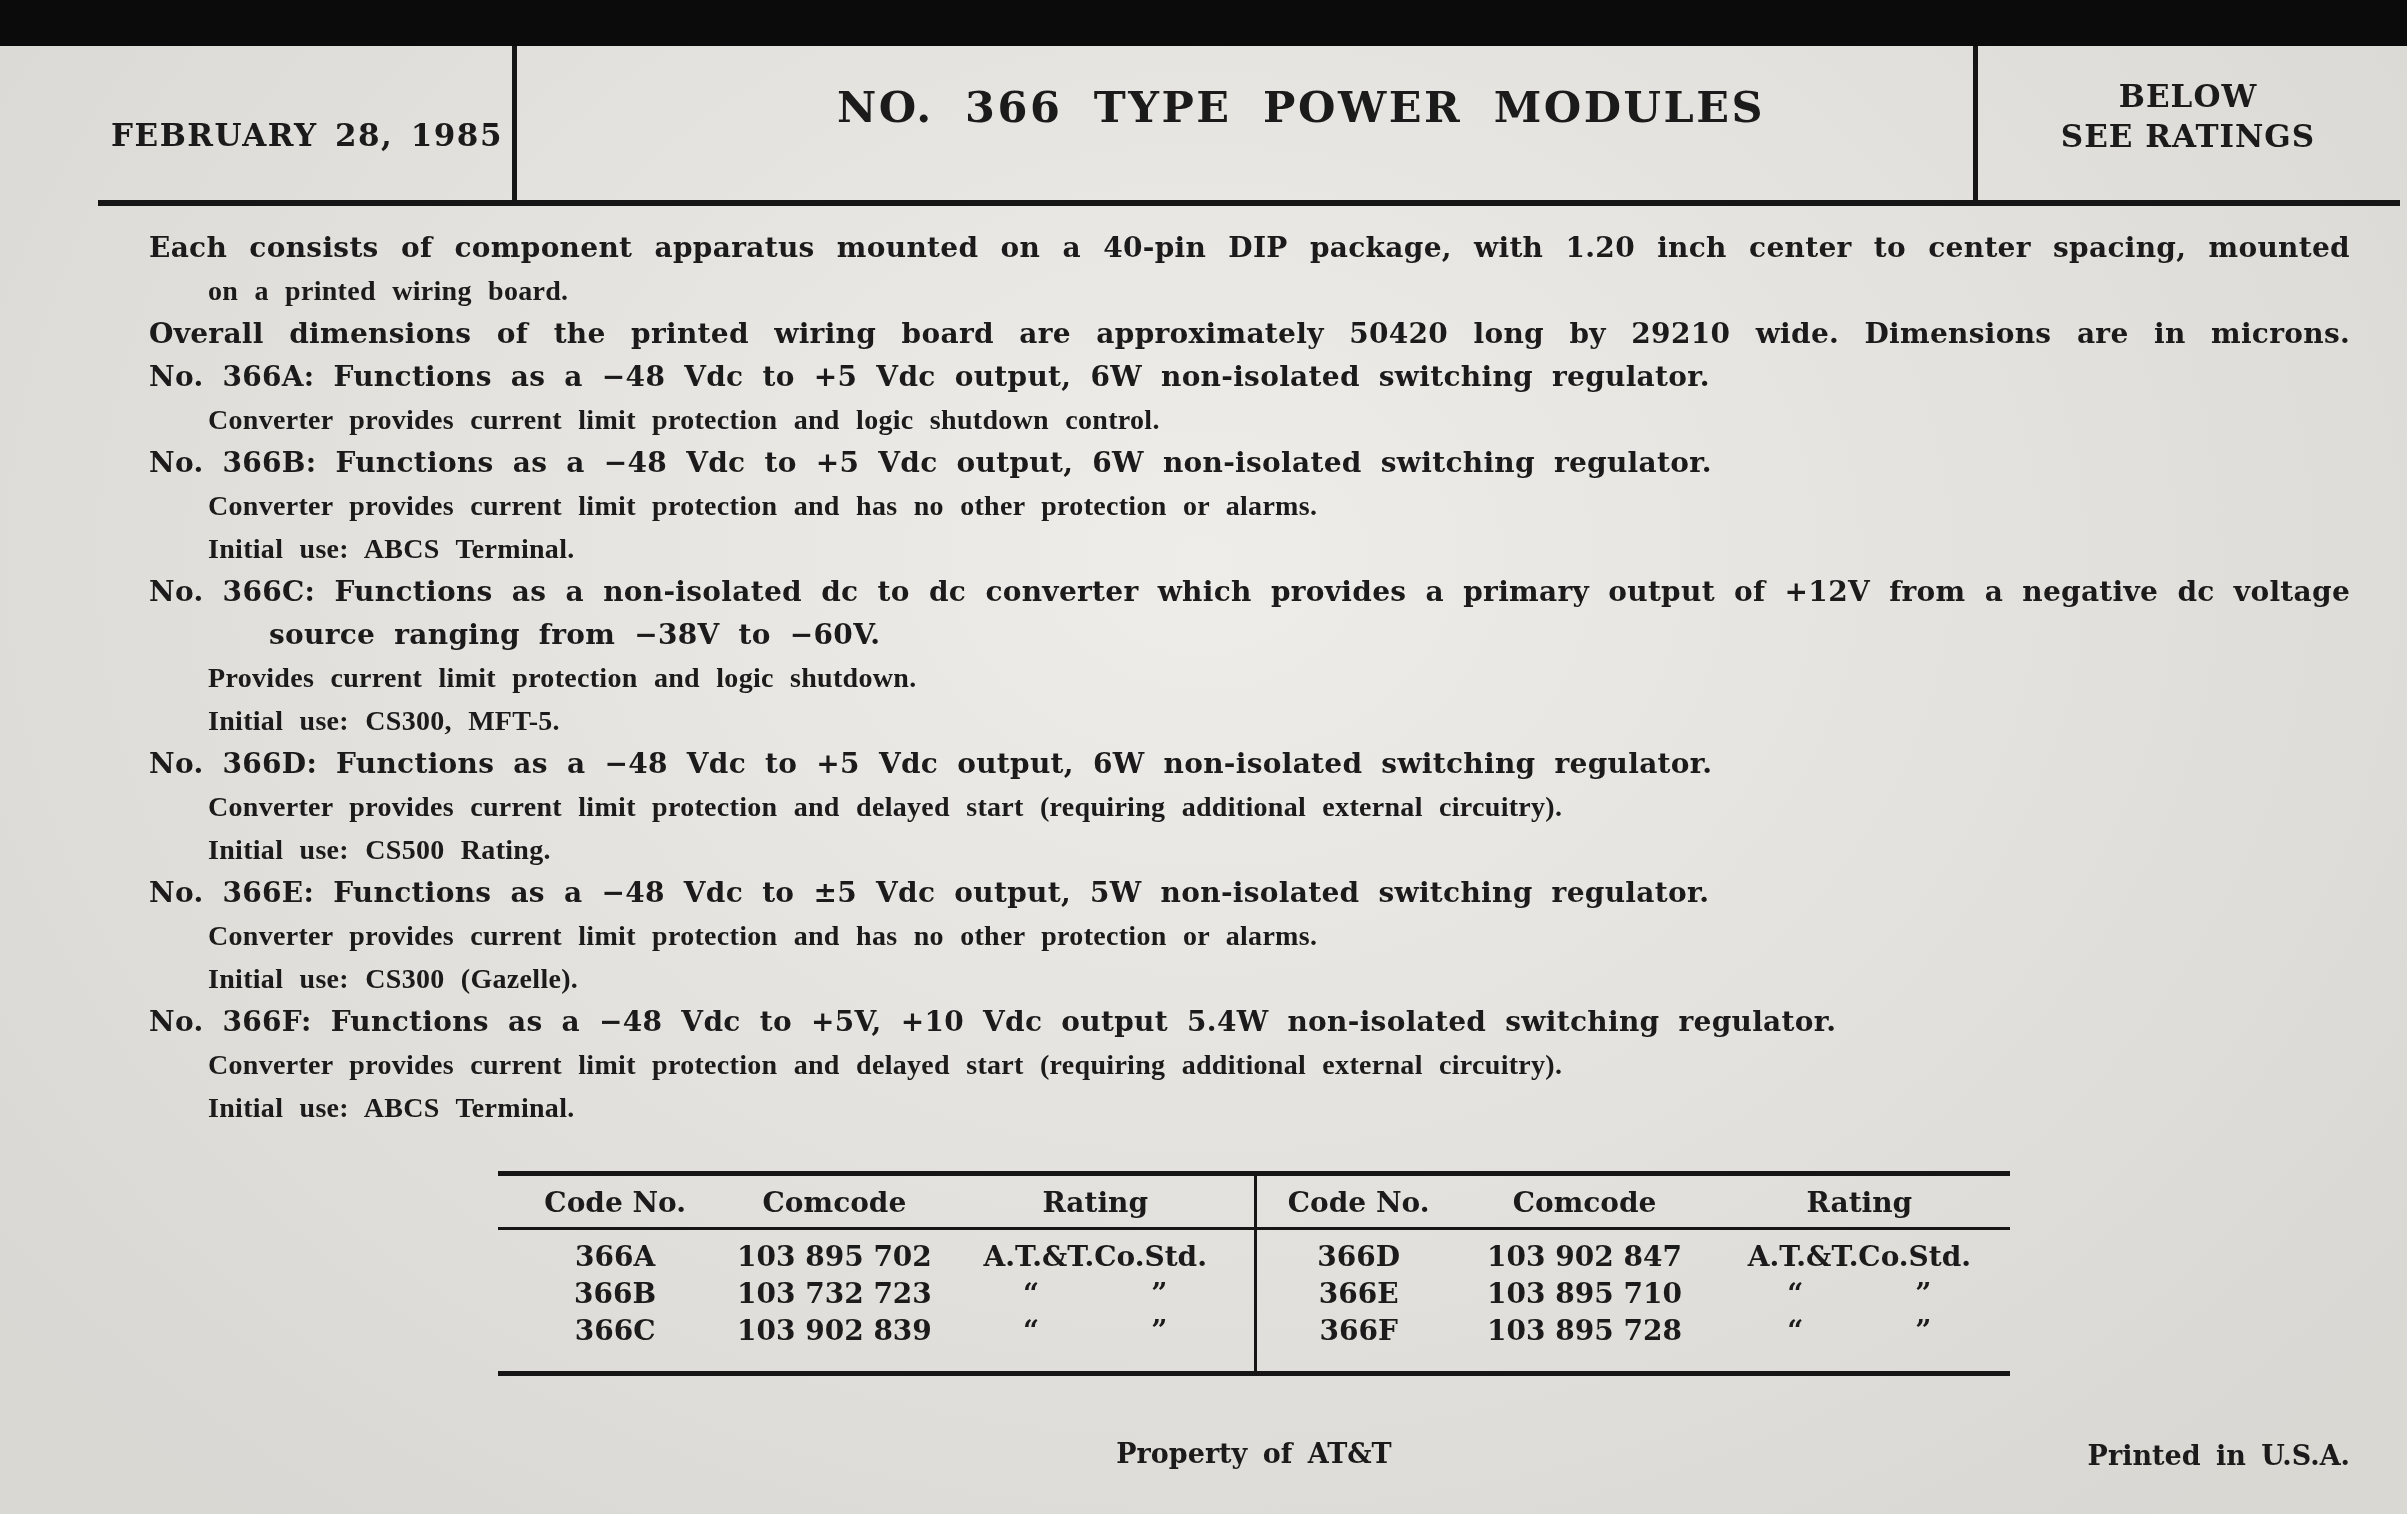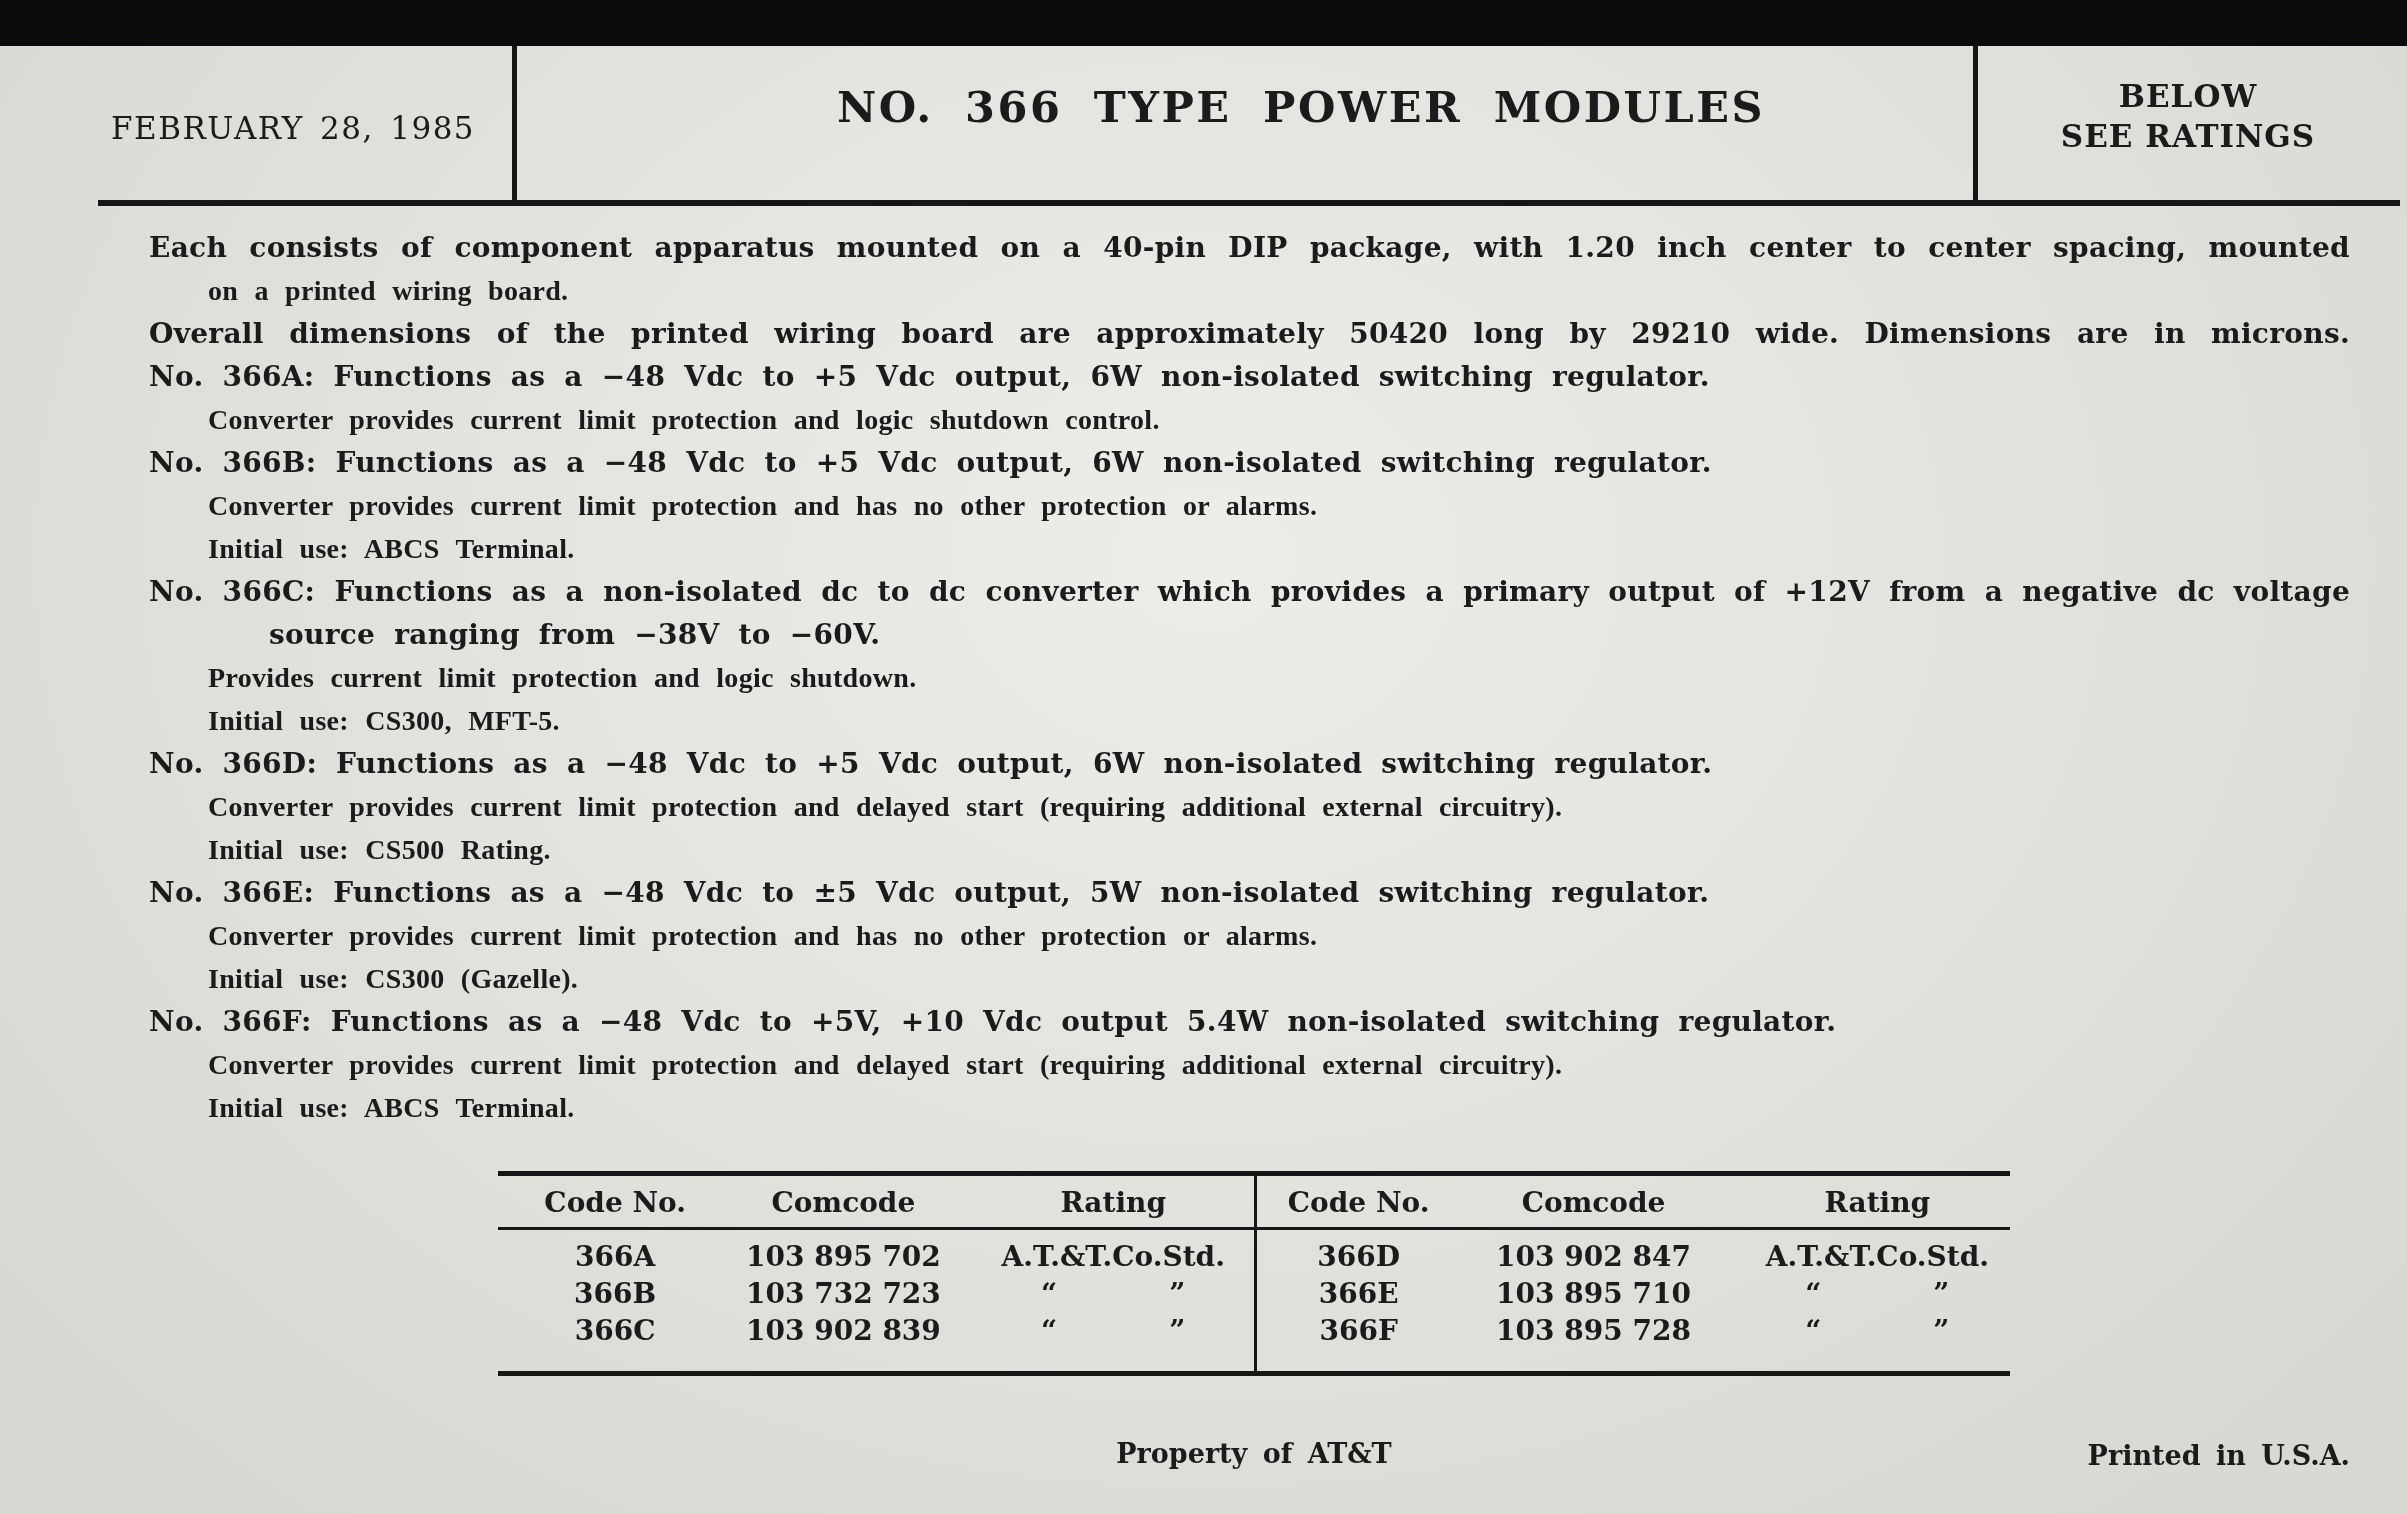--- a/index.html
+++ b/index.html
@@ -19,22 +19,22 @@
     position:absolute;top:46px;left:0;right:0;bottom:0;
     background:radial-gradient(ellipse at 50% 35%, rgba(255,255,255,0.30), rgba(0,0,0,0.06) 90%), #e7e5e0;
     color:#1b1b1b;
   }
   
   .vline{position:absolute;top:0;width:5px;height:158px;background:#161616;}
   .vline.v1{left:512px;}
   .vline.v2{left:1973px;}
   .hrule{position:absolute;top:154px;left:98px;right:8px;height:6px;background:#161616;}
   .date{
-    position:absolute;top:64px;left:111px;
-    font-size:31px;font-weight:normal;letter-spacing:1.5px;word-spacing:5px;
+    position:absolute;top:71px;left:111px;
+    font-size:31px;font-weight:bold;letter-spacing:1.5px;word-spacing:5px;
     white-space:nowrap;
   }
   .title{
     position:absolute;top:36px;left:517px;width:1568px;
     text-align:center;font-size:43px;font-weight:bold;
     letter-spacing:2.5px;word-spacing:14px;white-space:nowrap;
   }
   .ratings-note{
     position:absolute;top:30px;left:1978px;right:10px;
     text-align:center;font-size:31px;font-weight:bold;
@@ -52,21 +52,21 @@
   .ln.ind2{padding-left:120px;}
   
   .ratings-table{
     position:absolute;top:1125px;left:498px;width:1512px;
     border-top:5px solid #161616;border-bottom:5px solid #161616;
     display:flex;
     font-size:28px;font-weight:bold;
   }
   .t-half{width:50%;box-sizing:border-box;}
   .t-half.right{border-left:3px solid #161616;}
-  .t-row{display:grid;line-height:37px;gap:9px;}
+  .t-row{display:grid;line-height:37px;}
   .t-left-cols{grid-template-columns:31% 27% 42%;}
   .t-right-cols{grid-template-columns:27% 33% 40%;}
   .t-row.head{
     padding:8px 0 6px 0;
     border-bottom:3px solid #161616;
     margin-bottom:8px;
   }
   .t-row.last{padding-bottom:22px;}
   .t-cell{text-align:center;white-space:pre;}
   

